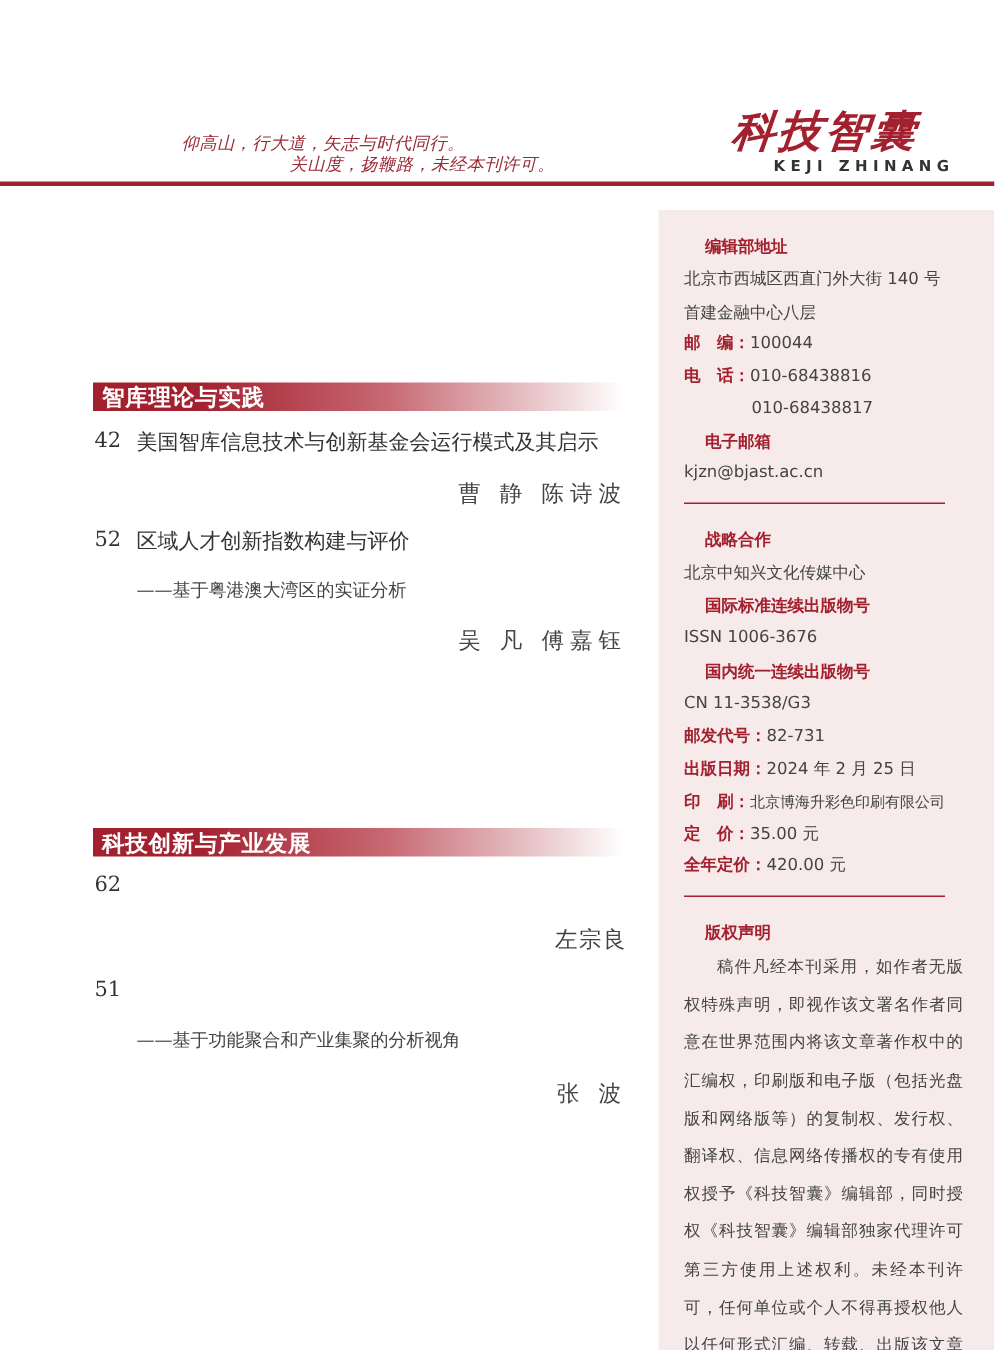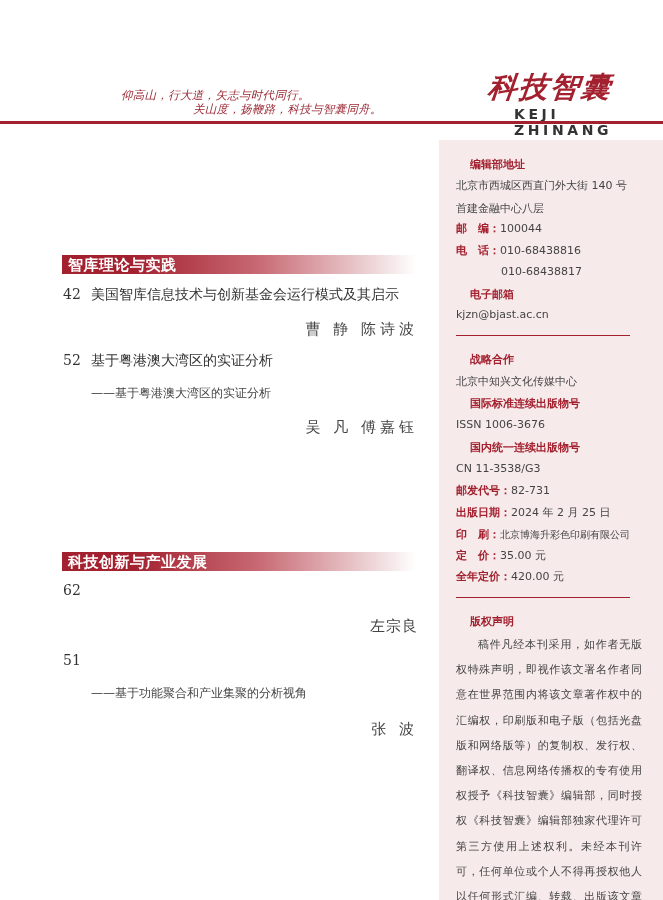--- a/index.html
+++ b/index.html
@@ -6,21 +6,21 @@
   html, body { width: 663px; height: 900px; background: #ffffff; overflow: hidden; }
   body { position: relative; font-family: "DejaVu Sans", "Liberation Sans", sans-serif; color: #333; }
 
   
   .header { position: absolute; left: 0; top: 0; width: 617px; height: 126px; }
   .slogan { position: absolute; font-size: 11.5px; color: #9a2a35; font-style: italic; letter-spacing: 0.3px; white-space: nowrap; }
   .slogan.l1 { left: 121px; top: 88px; }
   .slogan.l2 { left: 193px; top: 102px; }
   .logo { position: absolute; left: 488px; top: 70px; width: 150px; }
   .logo-cn { font-family: "DejaVu Serif", "Liberation Serif", serif; font-size: 29px; color: #a3212f; font-weight: bold; letter-spacing: 2px; line-height: 34px; font-style: italic; transform: skewX(-6deg); }
-  .logo-en { font-size: 14px; color: #333; letter-spacing: 3.6px; margin-left: 26px; margin-top: 2px; font-weight: bold; }
+  .logo-en { font-size: 10px; color: #333; letter-spacing: 3.6px; margin-left: 26px; margin-top: 2px; font-weight: bold; text-align: center; }
   .header-rule { position: absolute; left: 0; top: 121px; width: 663px; height: 3px; background: #a3212f; }
 
   
   .section-bar { position: absolute; left: 62px; height: 19px; width: 354px;
     background: linear-gradient(90deg, #a3212f 0%, #a3212f 20%, #c76872 55%, #eed6d8 88%, #ffffff 100%); }
   .section-bar span { color: #fff; font-weight: bold; font-size: 15px; line-height: 19px; padding-left: 6px; letter-spacing: 0.5px; }
   .toc-item { position: absolute; left: 63px; width: 355px; font-family: "DejaVu Serif", "Liberation Serif", serif; }
   .toc-page { position: absolute; left: 0; top: 0; font-size: 14px; color: #333; }
   .toc-title { position: absolute; left: 28px; top: 0; font-size: 14px; color: #333; white-space: nowrap; }
   .toc-sub { position: absolute; left: 28px; font-size: 12px; color: #444; white-space: nowrap; }
@@ -33,41 +33,41 @@
   .sb .lab { color: #a3212f; font-weight: bold; }
   .sb-rule { position: absolute; left: 17px; width: 174px; height: 1px; background: #a3212f; }
   .sb-para { position: absolute; left: 17px; top: 0; width: 186px; font-size: 11px; color: #444; line-height: 25.2px; text-align: justify; }
   .sb-para p { text-indent: 2em; }
 </style>
 </head>
 <body>
 
 <div class="header">
   <div class="slogan l1">仰高山，行大道，矢志与时代同行。</div>
-  <div class="slogan l2">关山度，扬鞭路，科技与智囊同舟。</div>
+  <div class="slogan l2">关山度，扬鞭路，未经本刊许可。</div>
   <div class="logo">
     <div class="logo-cn">科技智囊</div>
     <div class="logo-en">KEJI  ZHINANG</div>
   </div>
   <div class="header-rule"></div>
 </div>
 
 <div class="section-bar" style="top:255px;">
   <span>智库理论与实践</span>
 </div>
 
 <div class="toc-item" style="top:286px; height:60px;">
   <span class="toc-page">42</span>
   <span class="toc-title">美国智库信息技术与创新基金会运行模式及其启示</span>
   <span class="toc-author" style="top:34px;">曹 静 陈诗波</span>
 </div>
 
 <div class="toc-item" style="top:352px; height:85px;">
   <span class="toc-page">52</span>
-  <span class="toc-title">基于粤港澳大湾区的实证分析</span>
+  <span class="toc-title">区域人才创新指数构建与评价</span>
   <span class="toc-sub" style="top:33px;">——基于粤港澳大湾区的实证分析</span>
   <span class="toc-author" style="top:66px;">吴 凡 傅嘉钰</span>
 </div>
 
 <div class="section-bar" style="top:552px;">
   <span>科技创新与产业发展</span>
 </div>
 
 <div class="toc-item" style="top:582px; height:50px;">
   <span class="toc-page">62</span>

